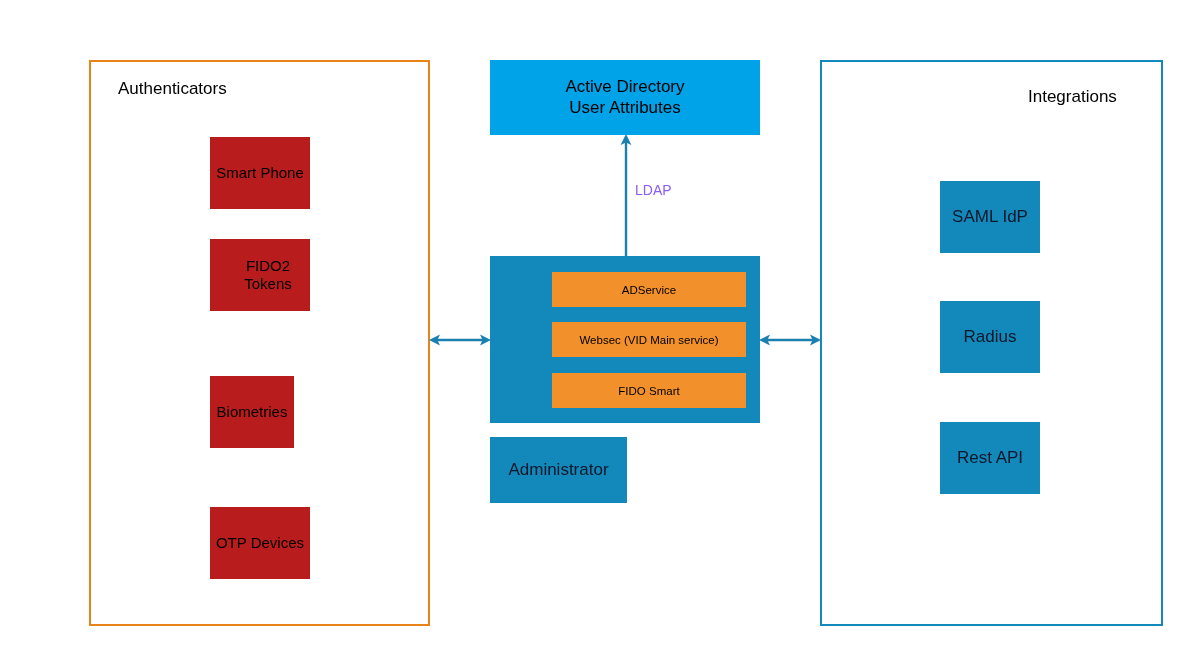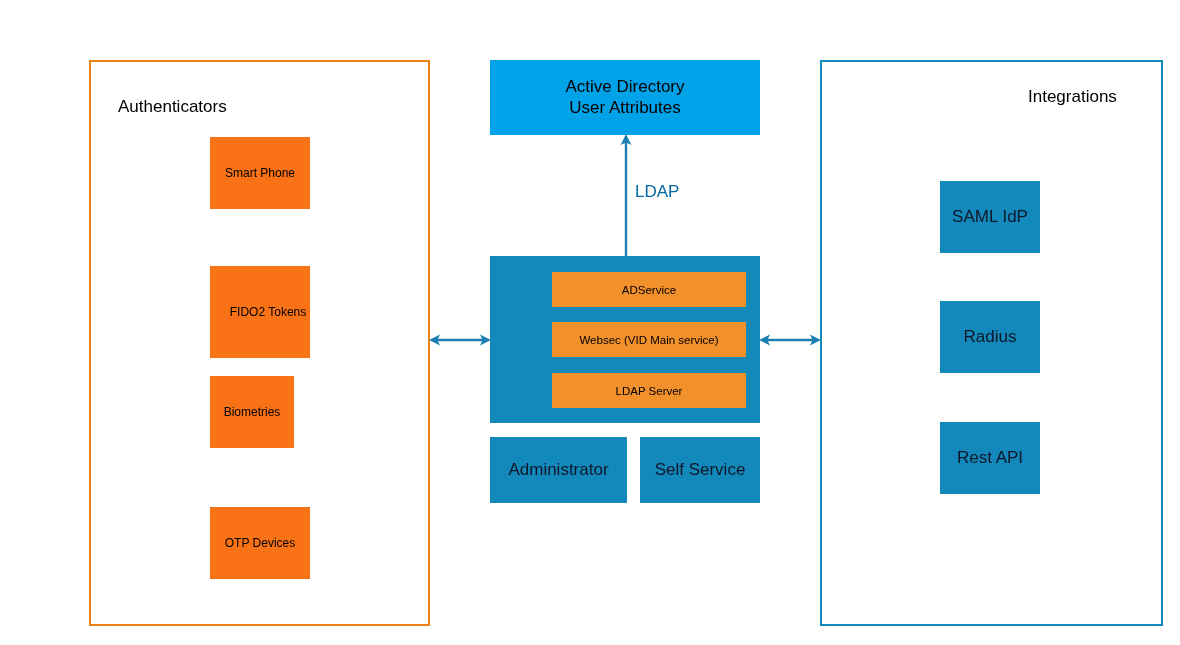--- a/index.html
+++ b/index.html
@@ -33,23 +33,23 @@
   .node {
     position: absolute;
     box-sizing: border-box;
     display: flex;
     align-items: center;
     justify-content: center;
     text-align: center;
     line-height: 1.18;
   }
   .node-orange {
-    background: #f97316;
+    background: #b91c1c;
     color: #000000;
-    font-size: 12px;
+    font-size: 15px;
   }
   .node-blue {
     background: #1289BA;
     color: #0f172a;
     font-size: 17px;
   }
   .node-azure {
     background: #00A2E8;
     color: #000000;
     font-size: 17px;
@@ -66,42 +66,42 @@
     font-size: 11.5px;
     box-sizing: border-box;
     display: flex;
     align-items: center;
     justify-content: center;
     text-align: center;
     margin-left: 24px;
   }
   .edge-label {
     position: absolute;
-    font-size: 17px;
-    color: #0369a1;
+    font-size: 14px;
+    color: #8b5cf6;
     white-space: nowrap;
     line-height: 1;
   }
   .connector {
     position: absolute;
     pointer-events: none;
   }
 </style>
 </head>
 <body>
 
 <div id="canvas">
 
   <div class="panel" style="left:89px; top:60px; width:341px; height:566px; border:2px solid #E8831A;"></div>
 
-  <div class="panel-title" style="left:118px; top:98px;text-align:right;">Authenticators</div>
+  <div class="panel-title" style="left:118px; top:80px;text-align:right;">Authenticators</div>
 
   <div class="node node-orange" style="left:210px; top:137px; width:100px; height:72px;">Smart Phone</div>
 
-  <div class="node node-orange" style="left:210px; top:266px; width:100px; height:92px;padding-left:16px;">FIDO2 Tokens</div>
+  <div class="node node-orange" style="left:210px; top:239px; width:100px; height:72px;padding-left:16px;">FIDO2 Tokens</div>
 
   <div class="node node-orange" style="left:210px; top:376px; width:84px; height:72px;">Biometries</div>
 
   <div class="node node-azure" style="left:490px; top:60px; width:270px; height:75px; flex-direction:column;">
     <span>Active Directory</span>
     <span>User Attributes</span>
   </div>
 
   <div class="node node-orange" style="left:210px; top:507px; width:100px; height:72px;">OTP Devices</div>
 
@@ -111,25 +111,24 @@
   </svg>
 
   <div class="edge-label" style="left:635px; top:183px;">LDAP</div>
 
   <div class="core-block" style="left:490px; top:256px; width:270px; height:167px;"></div>
 
   <div class="core-service" style="left:528px; top:272px; width:194px; height:35px;">ADService</div>
 
   <div class="core-service" style="left:528px; top:322px; width:194px; height:35px;">Websec (VID Main service)</div>
 
-  <div class="core-service" style="left:528px; top:373px; width:194px; height:35px;">LDAP Server</div>
+  <div class="core-service" style="left:528px; top:373px; width:194px; height:35px;">FIDO Smart</div>
 
   <div class="node node-blue" style="left:490px; top:437px; width:137px; height:66px;">Administrator</div>
 
-  <div class="node node-blue" style="left:640px; top:437px; width:120px; height:66px;">Self Service</div>
 
   <svg class="connector" style="left:428px; top:330px; width:64px; height:20px;" viewBox="0 0 64 20">
     <line x1="9" y1="10" x2="55" y2="10" stroke="#1B7FB0" stroke-width="2.4"></line>
     <polygon points="1,10 12,4.6 9.4,10 12,15.4" fill="#1B7FB0"></polygon>
     <polygon points="63,10 52,4.6 54.6,10 52,15.4" fill="#1B7FB0"></polygon>
   </svg>
 
   <svg class="connector" style="left:758px; top:330px; width:64px; height:20px;" viewBox="0 0 64 20">
     <line x1="9" y1="10" x2="55" y2="10" stroke="#1B7FB0" stroke-width="2.4"></line>
     <polygon points="1,10 12,4.6 9.4,10 12,15.4" fill="#1B7FB0"></polygon>

